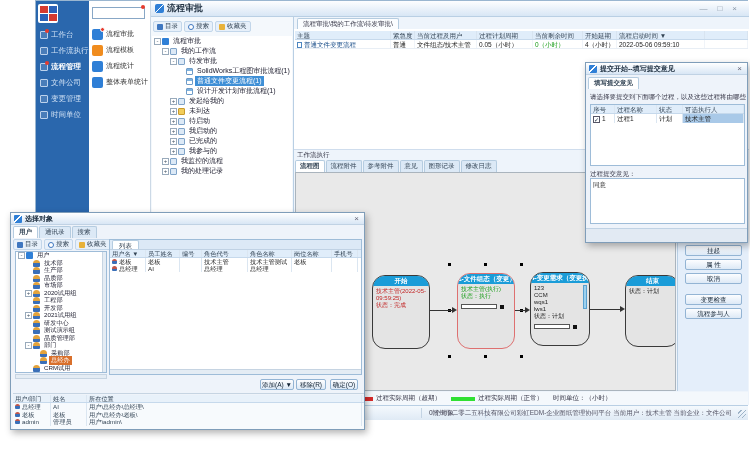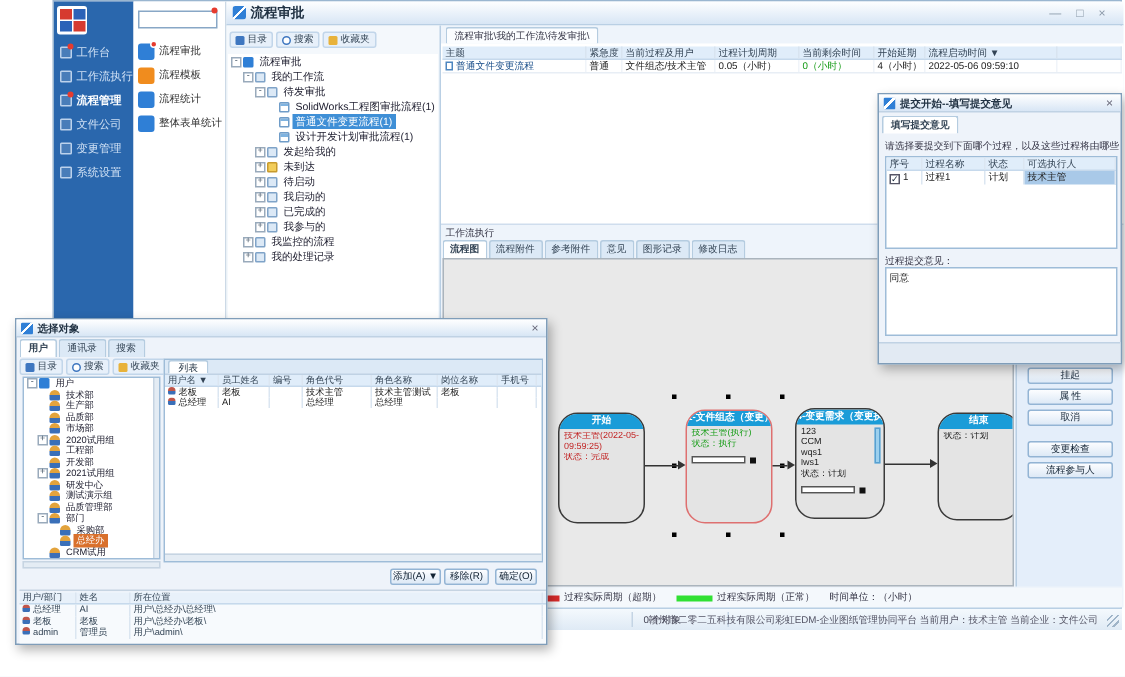--- a/index.html
+++ b/index.html
@@ -190,21 +190,21 @@
           <div class="sb-item" style="top: 75px;">
             <div class="sb-icon"></div>
             <div class="sb-label">文件公司</div>
           </div>
           <div class="sb-item" style="top: 91px;">
             <div class="sb-icon"></div>
             <div class="sb-label">变更管理</div>
           </div>
           <div class="sb-item" style="top: 107px;">
             <div class="sb-icon"></div>
-            <div class="sb-label">系统设置</div>
+            <div class="sb-label">时间单位</div>
           </div>
         </div>
     </div>
 
     <div class="nav2">
       <input class="search" value="" style="">
       <div class="search-dot"></div>
       <div id="nav2-items">
           <div class="n2-item" style="top: 26px;">
             <div class="n2-icon" style="background: rgb(47, 127, 214);">

